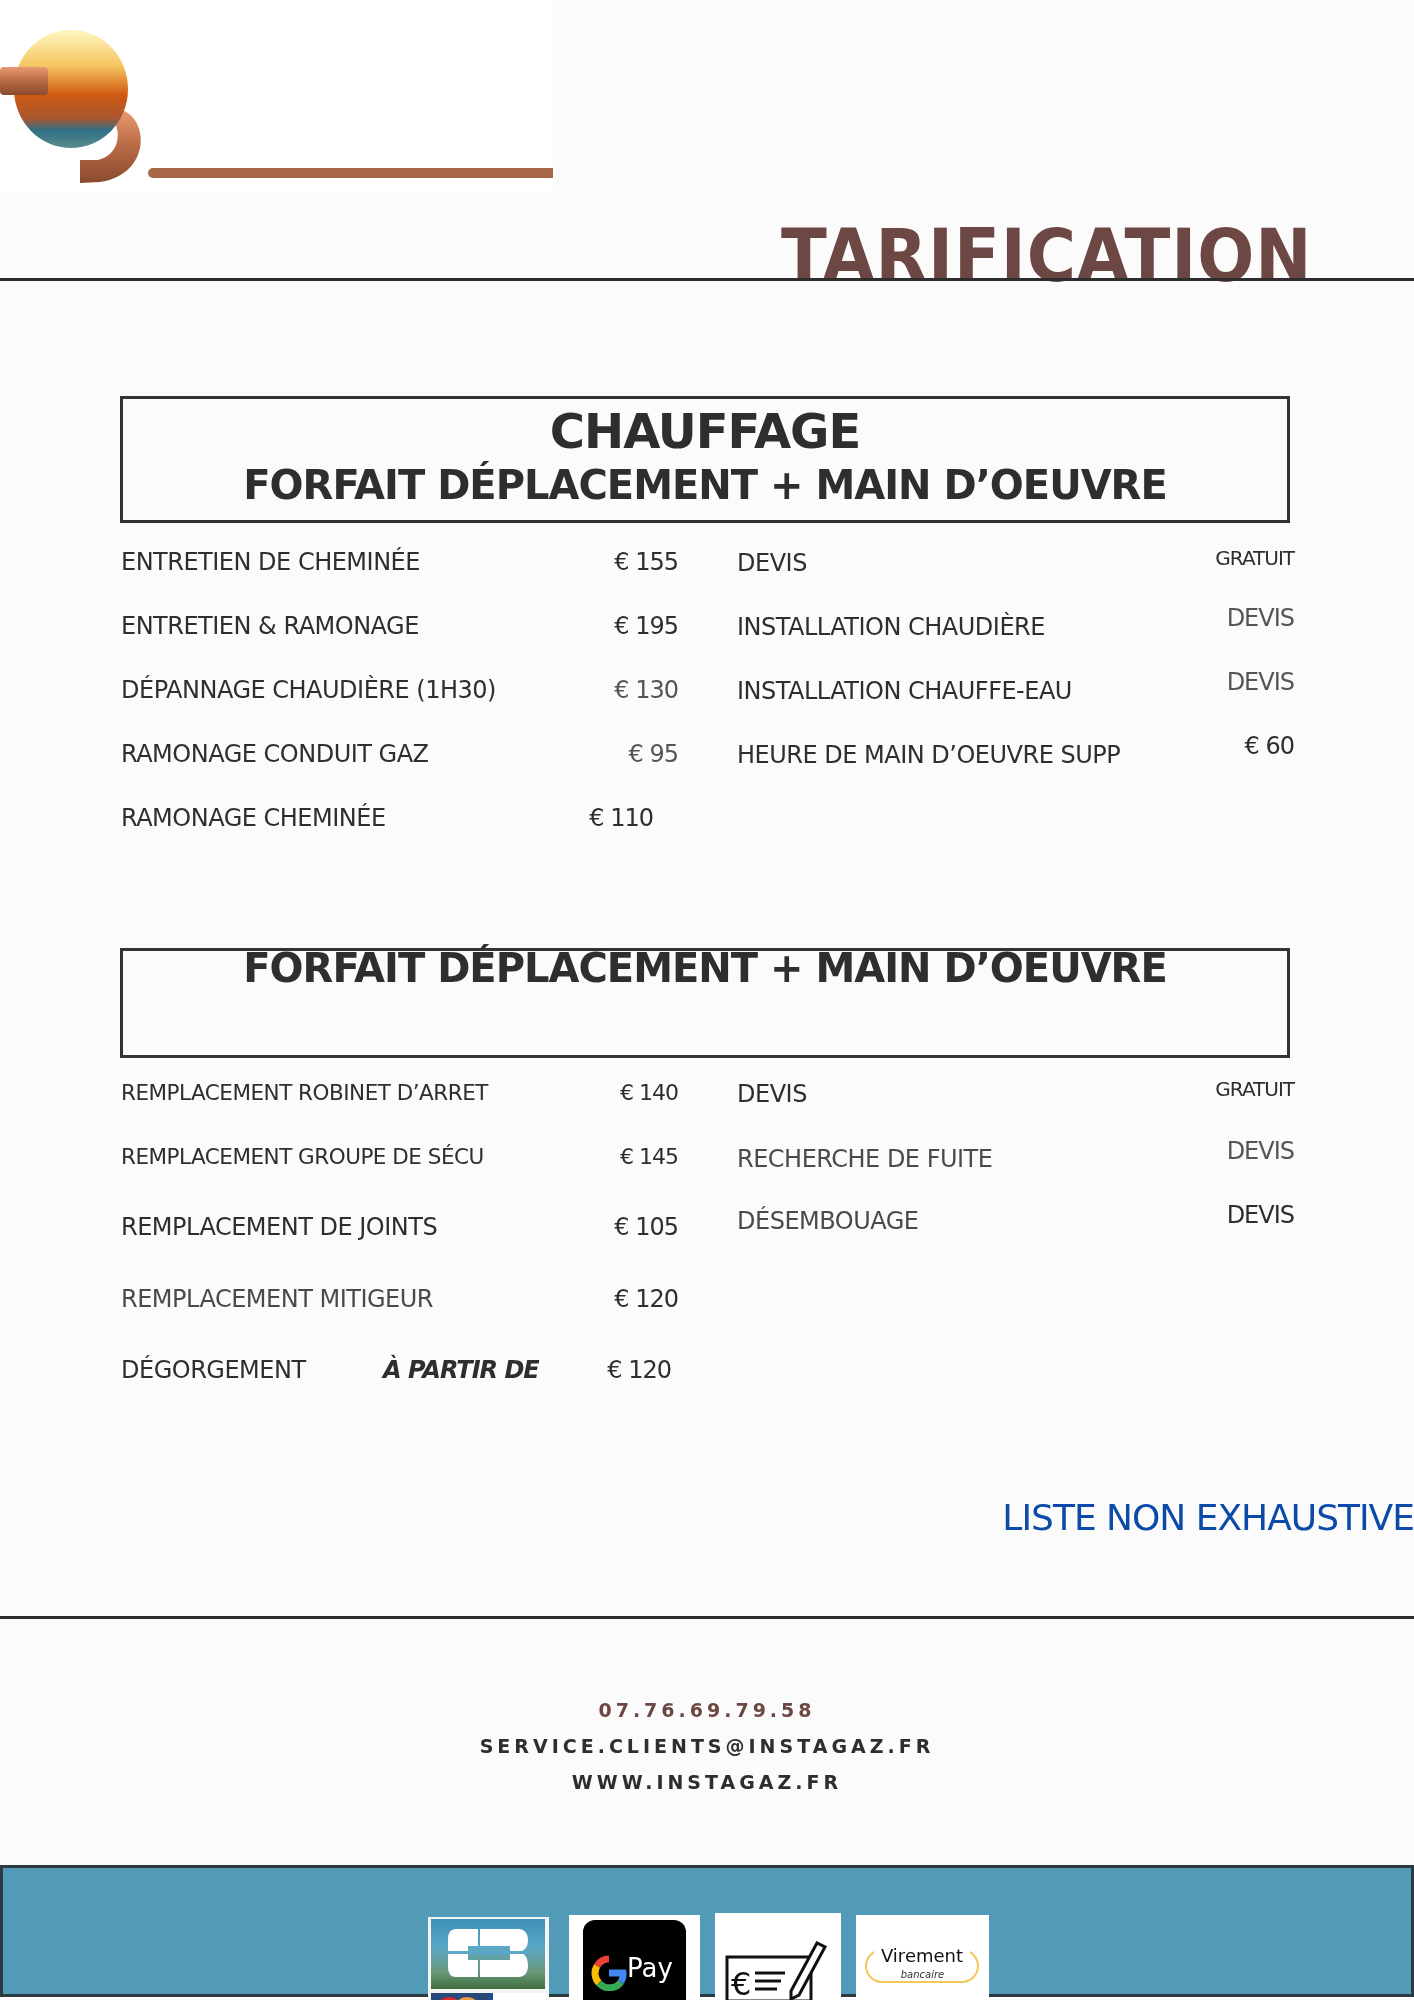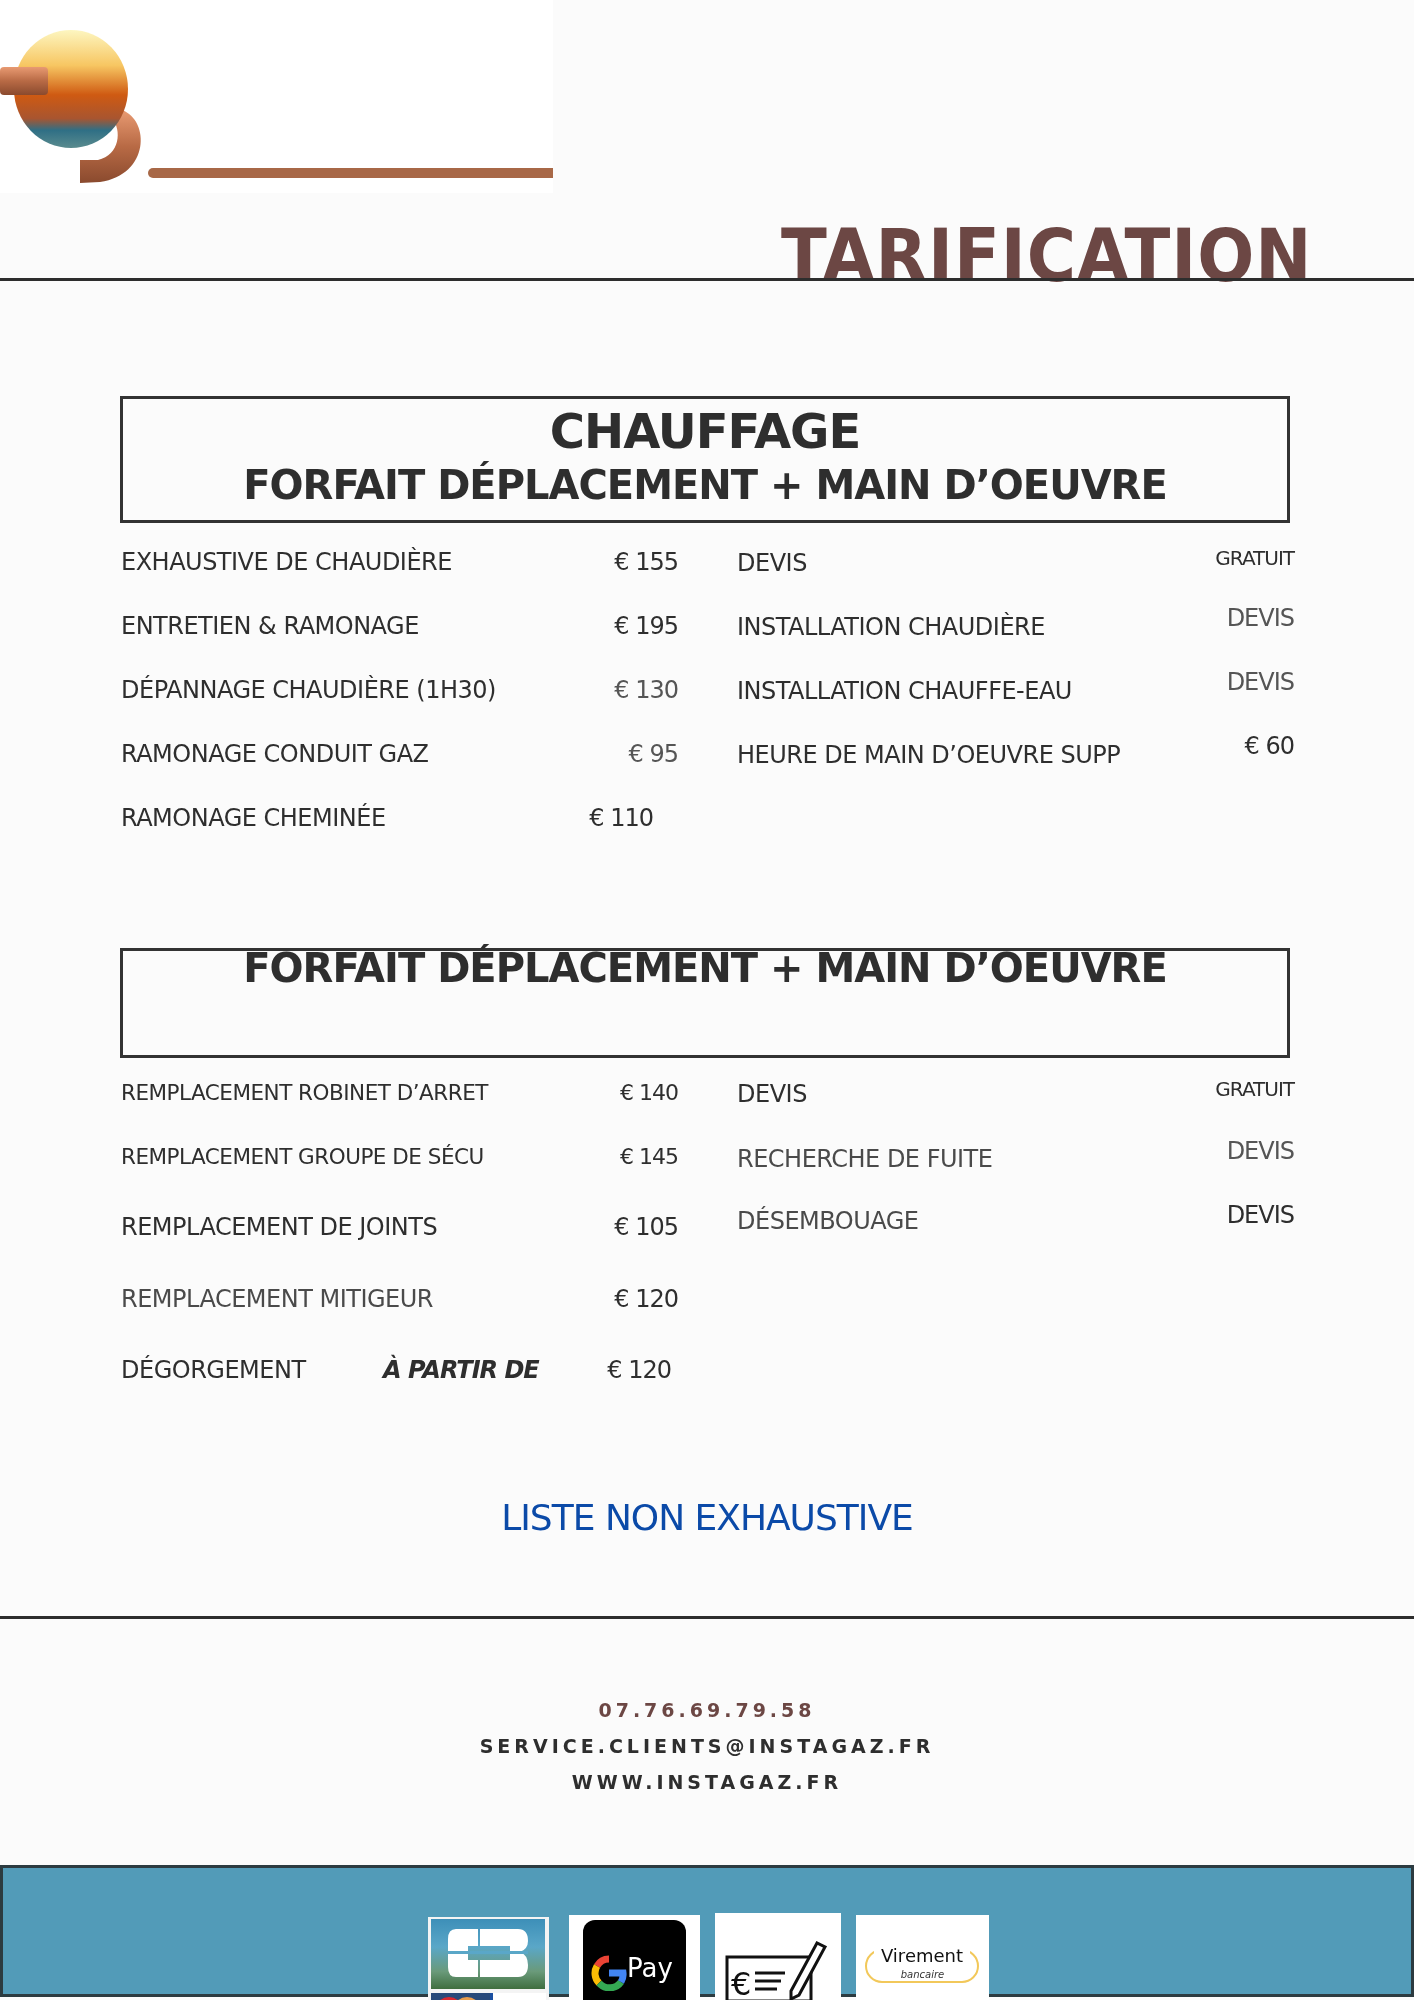--- a/index.html
+++ b/index.html
@@ -34,21 +34,21 @@
 
   .item { font-family:"DejaVu Sans", sans-serif; font-size:24px; line-height:30px; color:#2e2e2e; white-space:nowrap; letter-spacing:-0.5px; }
   .item.small { font-size:21.5px; }
   .item.light { color:#4a4a4a; font-weight:normal; }
   .price { text-align:right; font-family:"DejaVu Sans", sans-serif; font-size:24px; line-height:30px; color:#2e2e2e; white-space:nowrap; letter-spacing:-1px; }
   .price.light { color:#555; }
   .price.small { font-size:20px; }
   .price.bold { font-weight:bold; }
   .from-label { font-family:"DejaVu Sans", sans-serif; font-weight:bold; font-style:italic; font-size:24px; line-height:30px; color:#2e2e2e; white-space:nowrap; letter-spacing:-1px; }
 
-  .note { left:0; width:1414px; top:1496px; text-align:center; font-family:"DejaVu Sans", sans-serif; font-size:36px; line-height:44px; color:#0b4aa8; letter-spacing:-1px; }
+  .note { left:0; width:1414px; top:1496px; text-align:right; font-family:"DejaVu Sans", sans-serif; font-size:36px; line-height:44px; color:#0b4aa8; letter-spacing:-1px; }
 
   .contact { left:0; width:1414px; text-align:center; font-family:"DejaVu Sans", sans-serif; font-weight:bold; font-size:19px; line-height:36px; letter-spacing:4px; white-space:nowrap; }
   .contact.phone { color:#6c4744; }
   .contact.dark { color:#2e2e2e; }
 
   
   .pay-bar { left:0; top:1865px; width:1414px; height:132px; background:#529bb8; border:3px solid #2c3b40; box-sizing:border-box; }
   .pay-card { background:#fff; position:absolute;margin-top:40px; }
 </style>
 </head>
@@ -80,21 +80,21 @@
 
 <div class="abs page-title">TARIFICATION</div>
 <div class="abs rule" style="top:278px"></div>
 
 <div class="abs section-box" style="top:396px;height:127px">
   <div class="section-title" style="margin-top:4px;line-height:56px">CHAUFFAGE</div>
   <div class="section-sub" style="line-height:56px;margin-top:-2px">FORFAIT DÉPLACEMENT + MAIN D’OEUVRE</div>
 </div>
 
 <div>
-  <div class="abs item" style="left:121px;top:547px">EXHAUSTIVE DE CHAUDIÈRE</div>
+  <div class="abs item" style="left:121px;top:547px">ENTRETIEN DE CHEMINÉE</div>
   <div class="abs price" style="left:560px;width:118px;top:547px">€ 155</div>
   <div class="abs item" style="left:121px;top:611px">ENTRETIEN &amp; RAMONAGE</div>
   <div class="abs price bold" style="left:560px;width:118px;top:611px;font-weight:normal">€ 195</div>
   <div class="abs item" style="left:121px;top:675px">DÉPANNAGE CHAUDIÈRE  (1H30)</div>
   <div class="abs price light" style="left:560px;width:118px;top:675px">€ 130</div>
   <div class="abs item" style="left:121px;top:739px">RAMONAGE CONDUIT GAZ</div>
   <div class="abs price light" style="left:560px;width:118px;top:739px">€ 95</div>
   <div class="abs item" style="left:121px;top:803px">RAMONAGE CHEMINÉE</div>
   <div class="abs price" style="left:535px;width:118px;top:803px">€ 110</div>
 </div>

